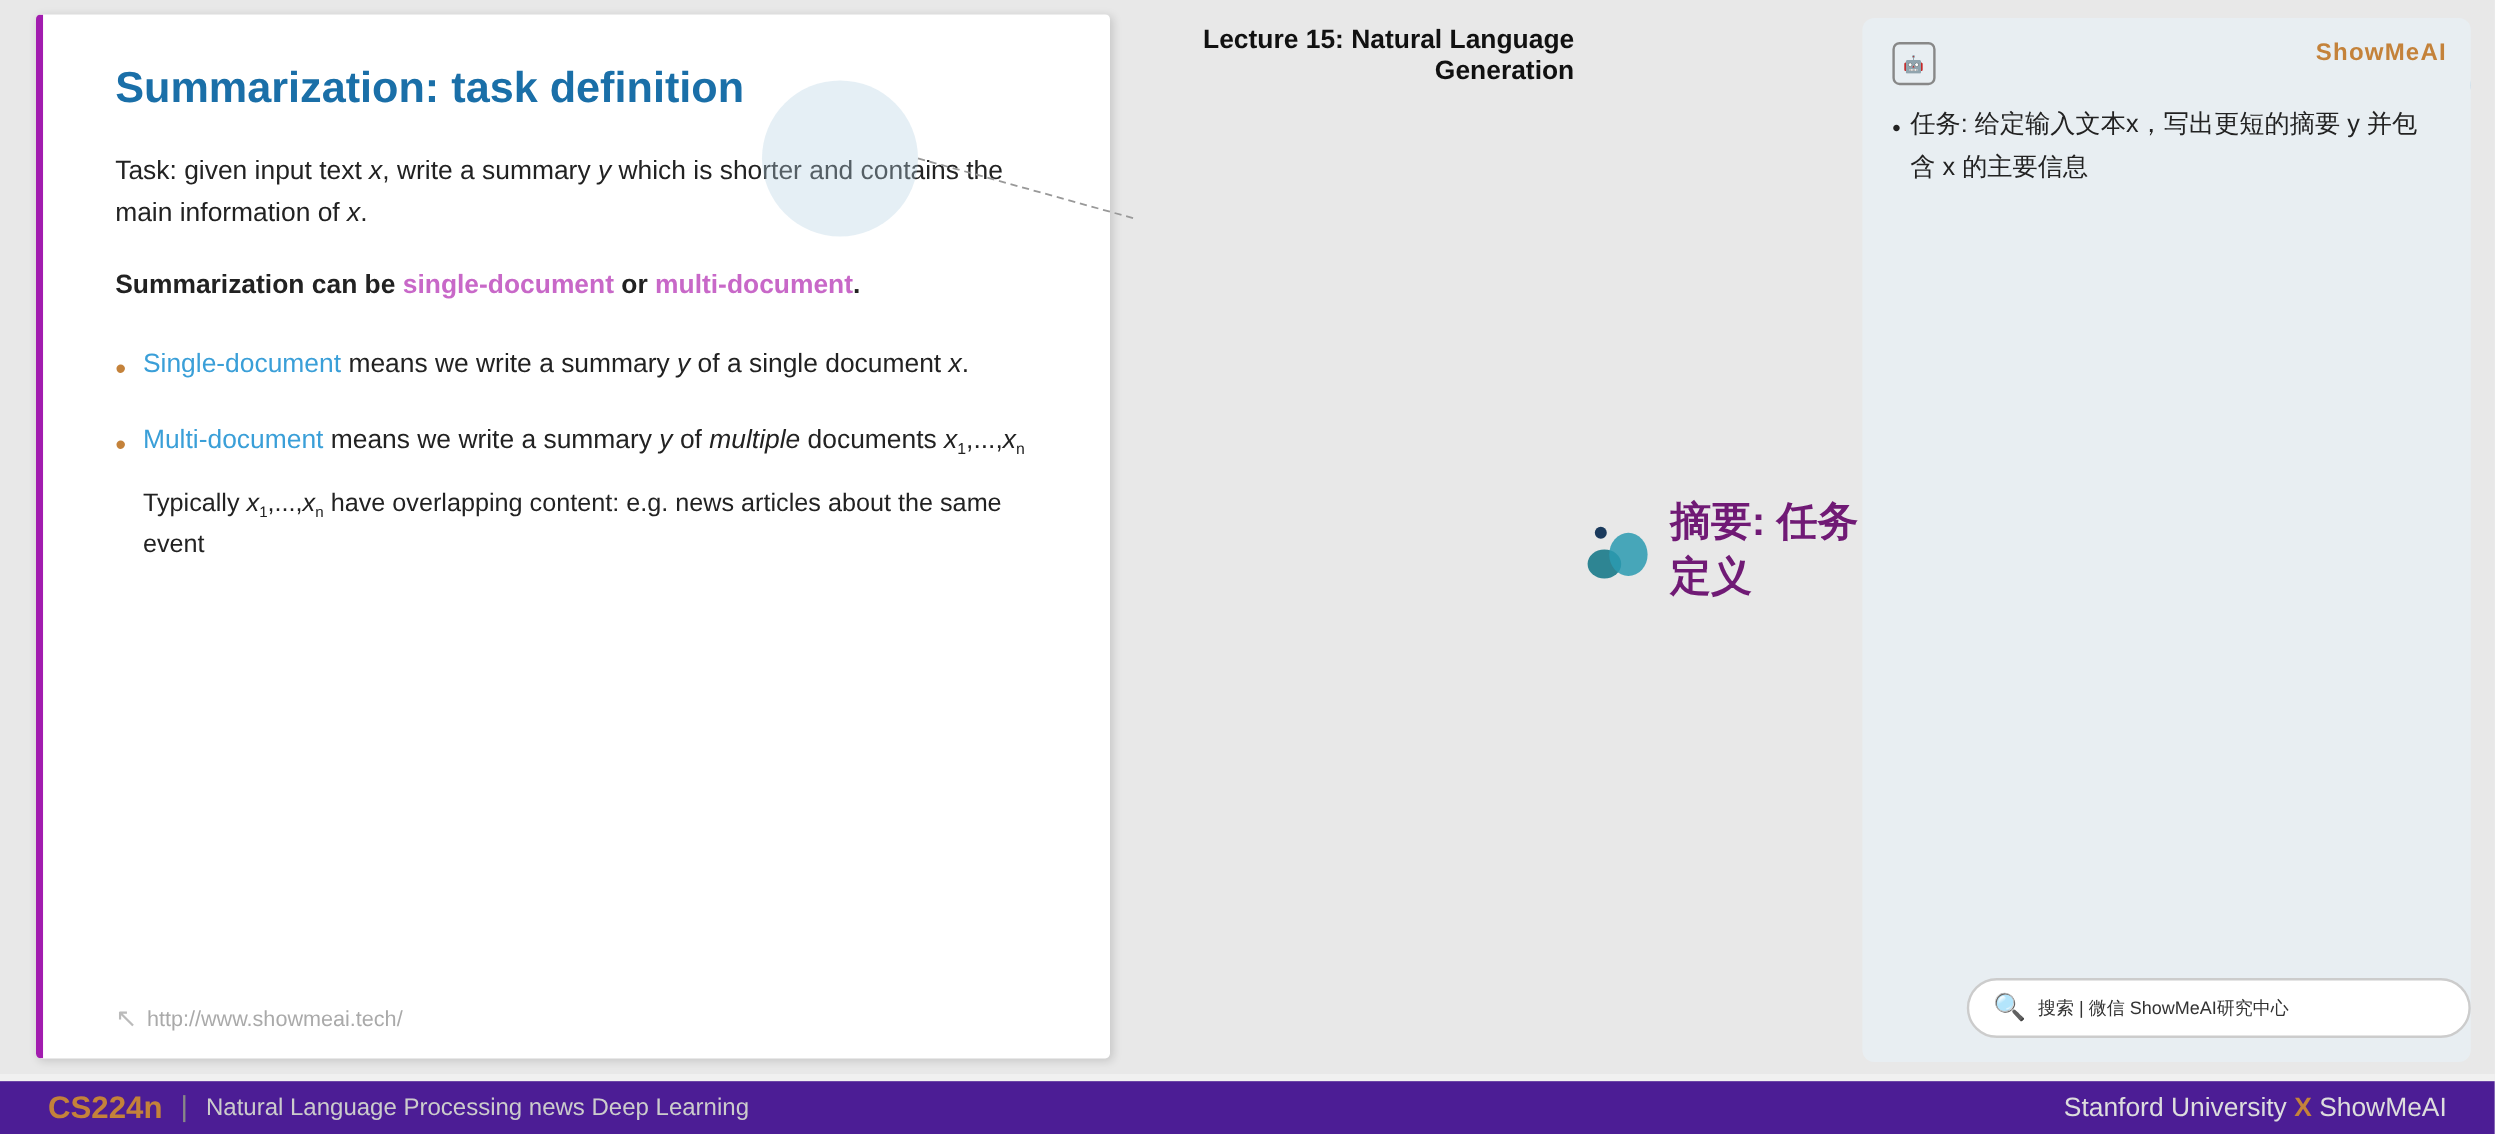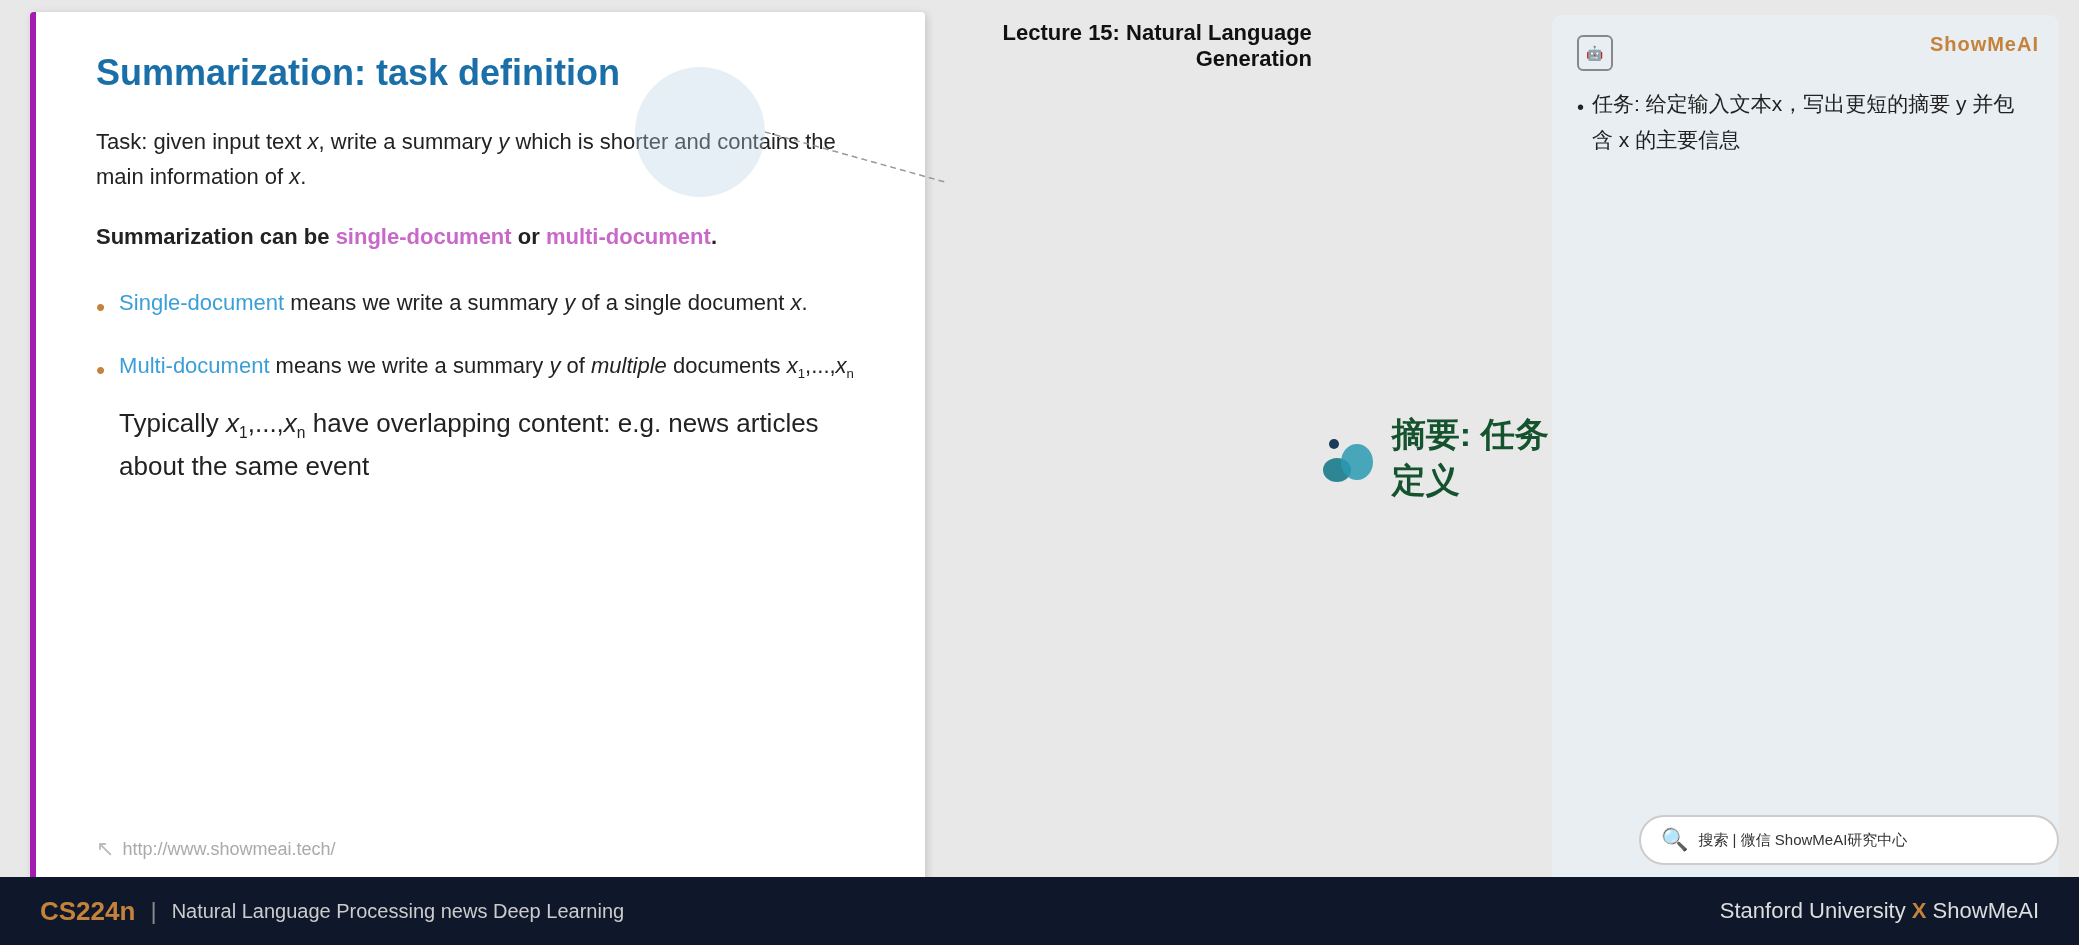--- a/index.html
+++ b/index.html
@@ -72,21 +72,21 @@
     }
 
     .can-be-line {
       margin-bottom: 30px;
       font-weight: bold;
     }
 
     .sub-text {
       margin-left: 0px;
       margin-top: 18px;
-      font-size: 26px;
+      font-size: 21px;
     }
 
     .circle-decoration {
       position: absolute;
       top: 55px;
       right: 160px;
       width: 130px;
       height: 130px;
       border-radius: 50%;
       background: rgba(180, 210, 225, 0.35);
@@ -165,21 +165,21 @@
 
     .wave-icon {
       width: 55px;
       height: 55px;
       flex-shrink: 0;
     }
 
     .chinese-title {
       font-size: 34px;
       font-weight: bold;
-      color: #14532d;
+      color: #701a75;
     }
 
     
     .ai-box {
       background: #e8eef2;
       border-radius: 10px;
       padding: 20px 25px;
       margin-top: 5px;
       position: relative;
     }
@@ -247,22 +247,22 @@
     }
 
     .search-text {
       font-size: 15px;
       color: #333;
     }
 
     
     .bottom-bar {
       width: 100%;
-      height: 68px;
-      background: #0f172a;
+      height: 44px;
+      background: #4c1d95;
       display: flex;
       align-items: center;
       padding: 0 40px;
       justify-content: space-between;
       position: absolute;
       bottom: 0;
       left: 0;
     }
 
     .bottom-left {

